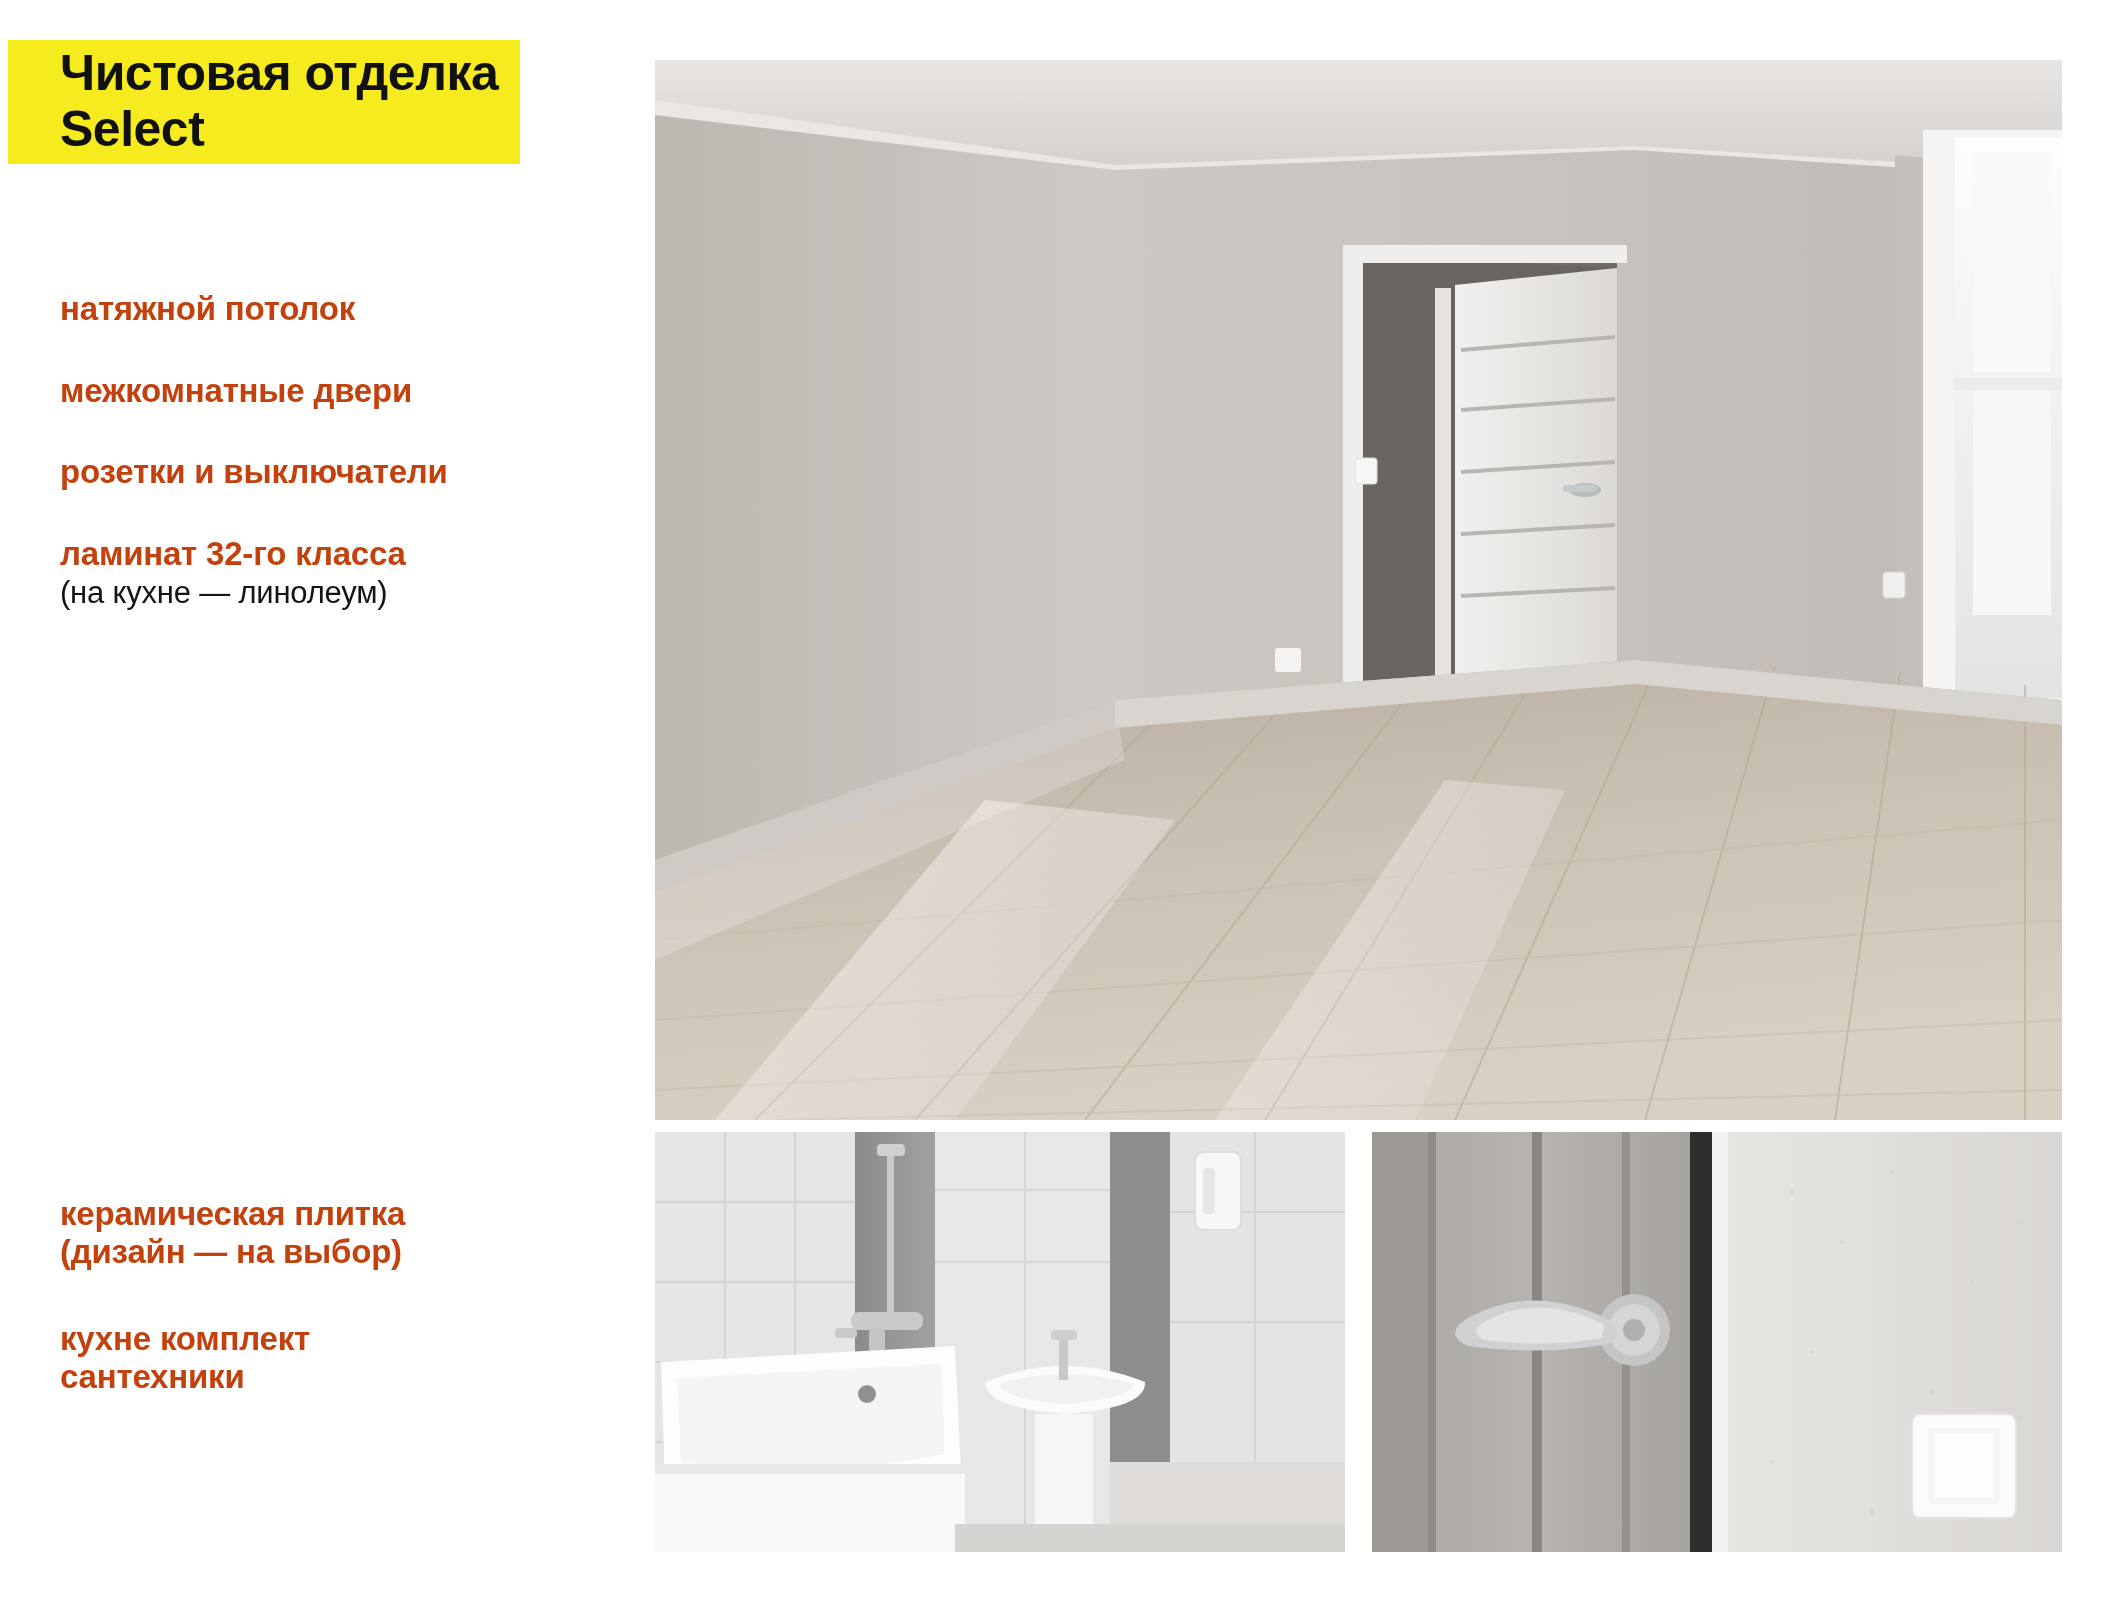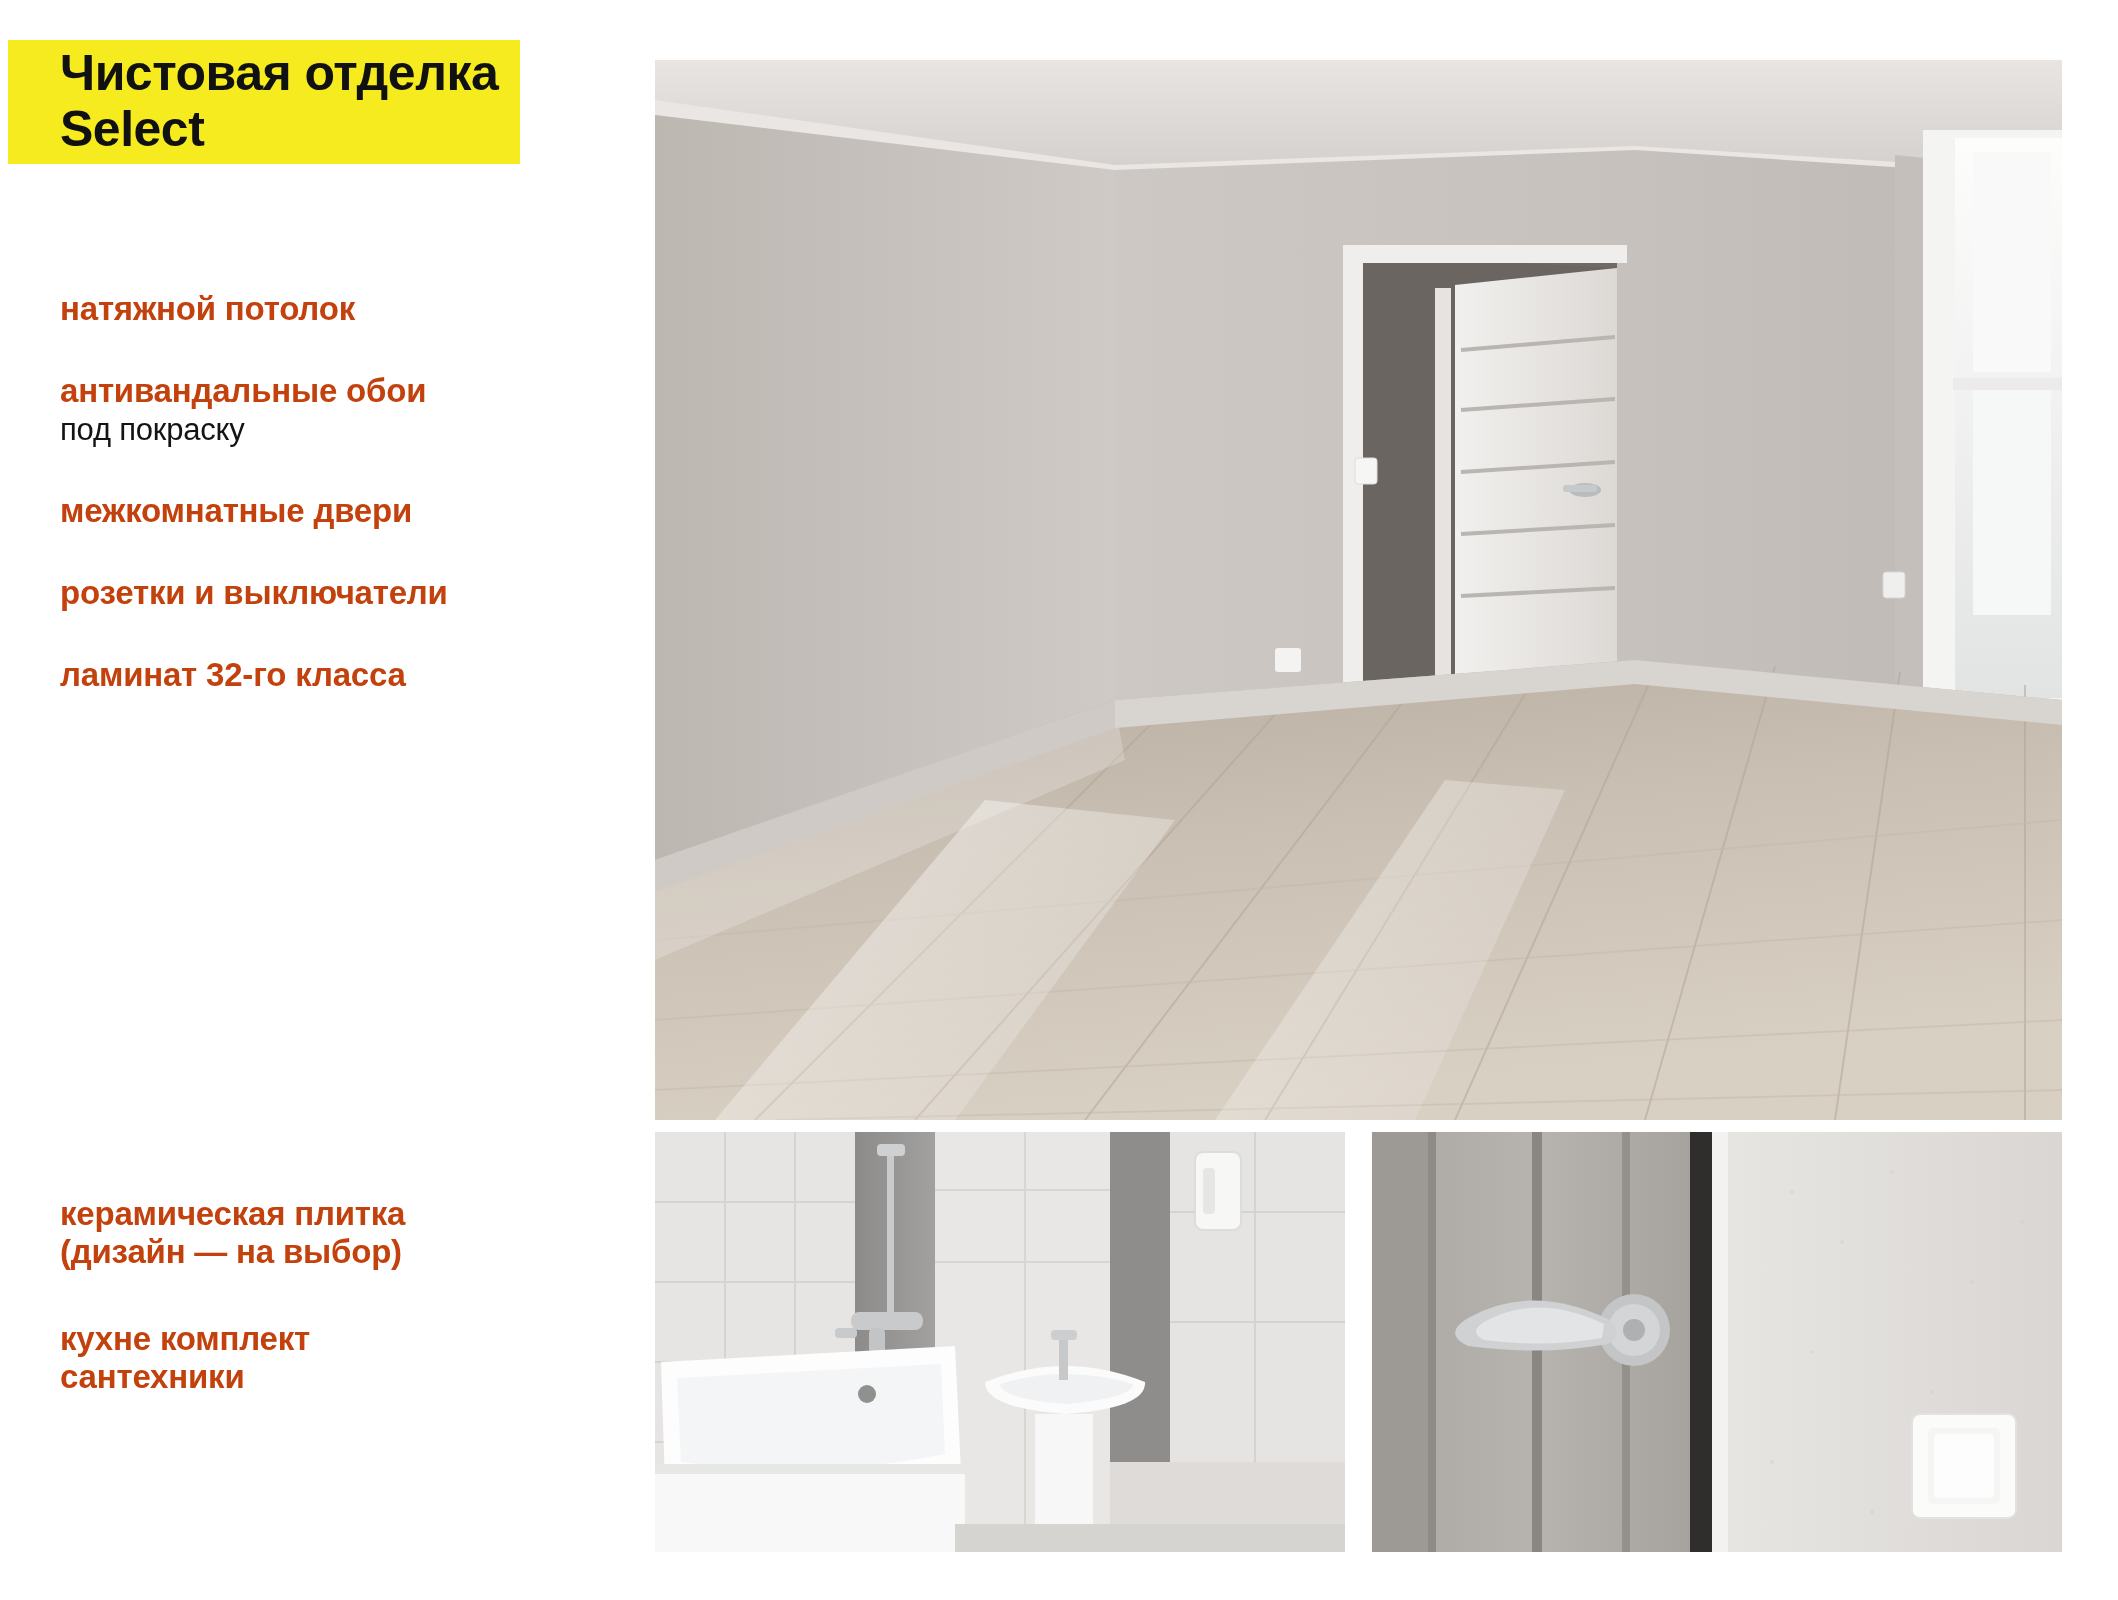--- a/index.html
+++ b/index.html
@@ -132,31 +132,28 @@
         <span>Чистовая отделка</span>
         <span class="title-line2">Select</span>
       </h1>
     </div>
 
     <div class="features">
       <div class="feature">
         <div class="feature-main">натяжной потолок</div>
       </div>
       <div class="feature">
-        <div class="feature-main">антивандальные обои</div>
-        <div class="feature-sub">под покраску</div>
-      </div>
-      <div class="feature">
         <div class="feature-main">межкомнатные двери</div>
       </div>
       <div class="feature">
         <div class="feature-main">розетки и выключатели</div>
       </div>
       <div class="feature">
         <div class="feature-main">ламинат 32-го класса</div>
+        <div class="feature-sub">(на кухне — линолеум)</div>
       </div>
     </div>
 
     <div class="features-lower">
       <div class="feature">
         <div class="feature-main">керамическая плитка</div>
         <div class="feature-main">(дизайн — на выбор)</div>
       </div>
       <div class="feature">
         <div class="feature-main">кухне комплект</div>

